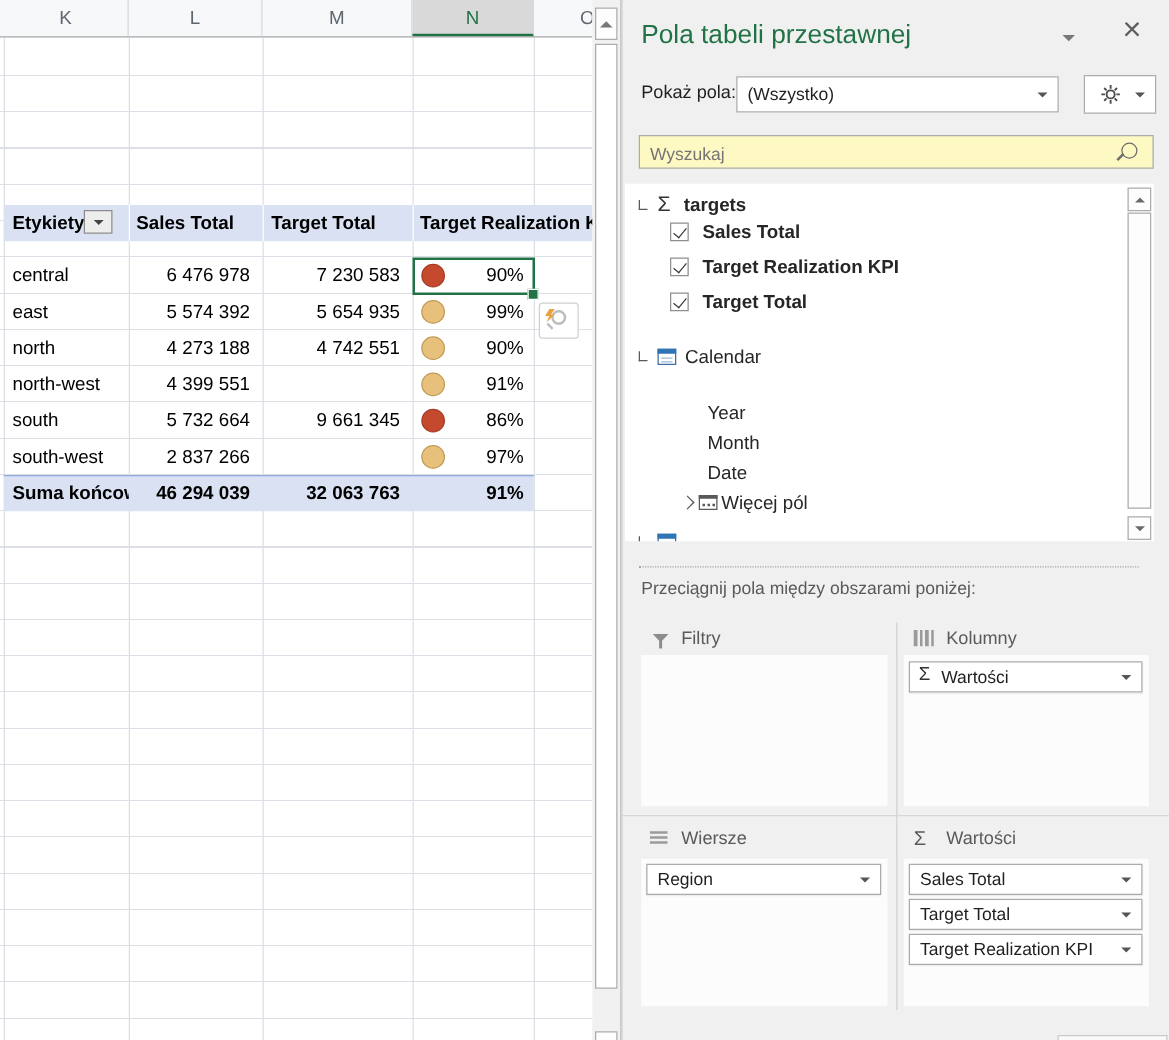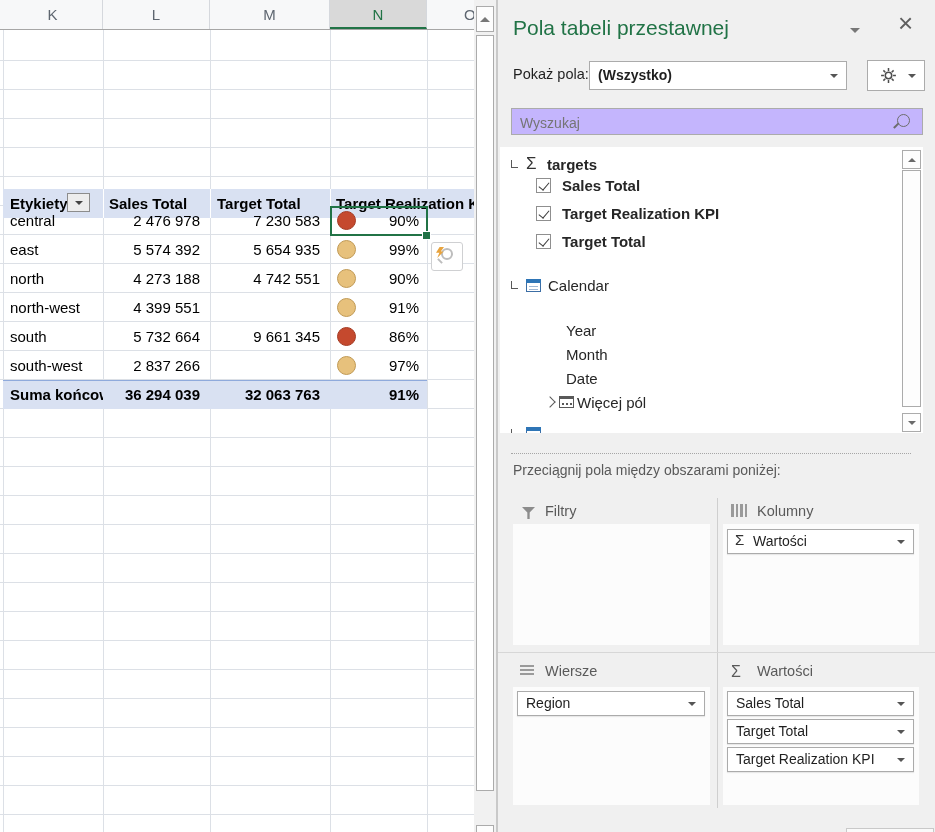--- a/index.html
+++ b/index.html
@@ -48,26 +48,26 @@
   .tri-up{width:0;height:0;border-left:5px solid transparent;border-right:5px solid transparent;border-bottom:5px solid #777;}
   .sh-thumb{position:absolute;left:2px;top:35px;width:18px;height:756px;background:#FFF;border:1px solid #ABABAB;box-sizing:border-box;}
 
   
   .panel{position:absolute;left:497px;top:0;width:438px;height:832px;background:#F0F0F0;border-left:1px solid #C9C9C9;box-sizing:border-box;}
   .p-title{position:absolute;left:15px;top:16px;font-size:21px;color:#217346;}
   .p-opts{position:absolute;left:352px;top:28px;width:0;height:0;border-left:5px solid transparent;border-right:5px solid transparent;border-top:5px solid #777;}
   .p-close{position:absolute;left:400px;top:10px;font-size:26px;color:#5F5F5F;line-height:26px;}
   .p-showlbl{position:absolute;left:15px;top:66px;font-size:14.5px;color:#1F1F1F;}
   .p-dd{position:absolute;background:#fff;border:1px solid #ABABAB;box-sizing:border-box;font-size:14px;color:#1F1F1F;}
-  .p-dd .dd-txt{position:absolute;left:8px;top:0;line-height:27px;white-space:nowrap;font-weight:bold;}
+  .p-dd .dd-txt{position:absolute;left:8px;top:0;line-height:27px;white-space:nowrap;}
   .dd-arrow{position:absolute;right:8px;top:50%;margin-top:-2px;width:0;height:0;border-left:4px solid transparent;border-right:4px solid transparent;border-top:4px solid #555;}
   .showfields-dd{left:91px;top:61px;width:258px;height:29px;}
   .gear-btn{position:absolute;left:369px;top:60px;width:58px;height:31px;background:#fff;border:1px solid #ABABAB;box-sizing:border-box;}
   .gear-btn svg{position:absolute;left:11px;top:5px;}
-  .search{position:absolute;left:13px;top:108px;width:412px;height:27px;background:#c4b5fd;border:1px solid #ABABAB;box-sizing:border-box;}
+  .search{position:absolute;left:13px;top:108px;width:412px;height:27px;background:#fef9c3;border:1px solid #ABABAB;box-sizing:border-box;}
   .search input{position:absolute;left:6px;top:3px;width:370px;height:19px;border:none;outline:none;font-size:14px;color:#3F3F3F;font-family:inherit;background:transparent;}
   .mag{position:absolute;right:12px;top:5px;width:11px;height:11px;border:1.5px solid #6D6D6D;border-radius:50%;}
   .mag::after{content:"";position:absolute;left:-5px;top:10px;width:7px;height:1.5px;background:#6D6D6D;transform:rotate(135deg);}
 
   .fieldlist{position:absolute;left:2px;top:147px;width:423px;height:286px;background:#FFFFFF;overflow:hidden;}
   .trow{position:absolute;left:0;width:400px;height:21px;font-size:15px;color:#262626;white-space:nowrap;}
   .trow .lbl{position:absolute;top:1px;text-align:right;}
   .b{font-weight:bold;}
   .col-glyph{position:absolute;width:7px;height:8px;border-left:1.5px solid #595959;border-bottom:1.5px solid #595959;box-sizing:border-box;}
   .exp-glyph{position:absolute;width:7px;height:7px;border-top:1.6px solid #595959;border-right:1.6px solid #595959;transform:rotate(45deg);}
@@ -122,34 +122,34 @@
     <div class="colhdr">
       <div class="ch" style="left:3px;width:100px">K</div>
       <div class="ch" style="left:103px;width:107px">L</div>
       <div class="ch" style="left:210px;width:120px">M</div>
       <div class="ch sel" style="left:330px;width:97px">N</div>
       <div class="ch" style="left:427px;width:47px;border-right:none">
           <span style="position:absolute;left:37px;top:0">O</span>
         </div>
     </div>
 
-    <div class="prow hdr-row" style="top:189px">
+    <div class="prow hdr-row" style="top:164px">
       <div class="bg"></div>
       <div class="cell h-lbl">Etykiety</div>
       <div class="filter-btn">
           <span class="tri"></span>
         </div>
       <div class="cell h-sales">Sales Total</div>
       <div class="cell h-target">Target Total</div>
       <div class="cell h-kpi">Target Realization KPI</div>
     </div>
 
     <div class="prow" style="top:206px">
       <div class="cell c-lbl">central</div>
-      <div class="cell c-sales">2 476 978</div>
+      <div class="cell c-sales">6 476 978</div>
       <div class="cell c-target">7 230 583</div>
       <div class="cell c-kpi"><span class="dot dot-red"></span><span>90%</span></div>
     </div>
     <div class="prow" style="top:235px">
       <div class="cell c-lbl">east</div>
       <div class="cell c-sales">5 574 392</div>
       <div class="cell c-target">5 654 935</div>
       <div class="cell c-kpi"><span class="dot dot-yellow"></span><span>99%</span></div>
     </div>
     <div class="prow" style="top:264px">
@@ -171,21 +171,21 @@
     </div>
     <div class="prow" style="top:351px">
       <div class="cell c-lbl">south-west</div>
       <div class="cell c-sales">2 837 266</div>
       <div class="cell c-kpi"><span class="dot dot-yellow"></span><span>97%</span></div>
     </div>
 
     <div class="prow total-row" style="top:380px">
       <div class="bg"></div>
       <div class="cell c-lbl">Suma końcowa</div>
-      <div class="cell c-sales">36 294 039</div>
+      <div class="cell c-sales">46 294 039</div>
       <div class="cell c-target">32 063 763</div>
       <div class="cell c-kpi"><span>91%</span></div>
     </div>
 
     <div class="sel-box"></div>
     <div class="fill-handle"></div>
 
     <div class="qa-btn">
       <span class="qa-lens"></span>
       <span class="qa-handle"></span>

